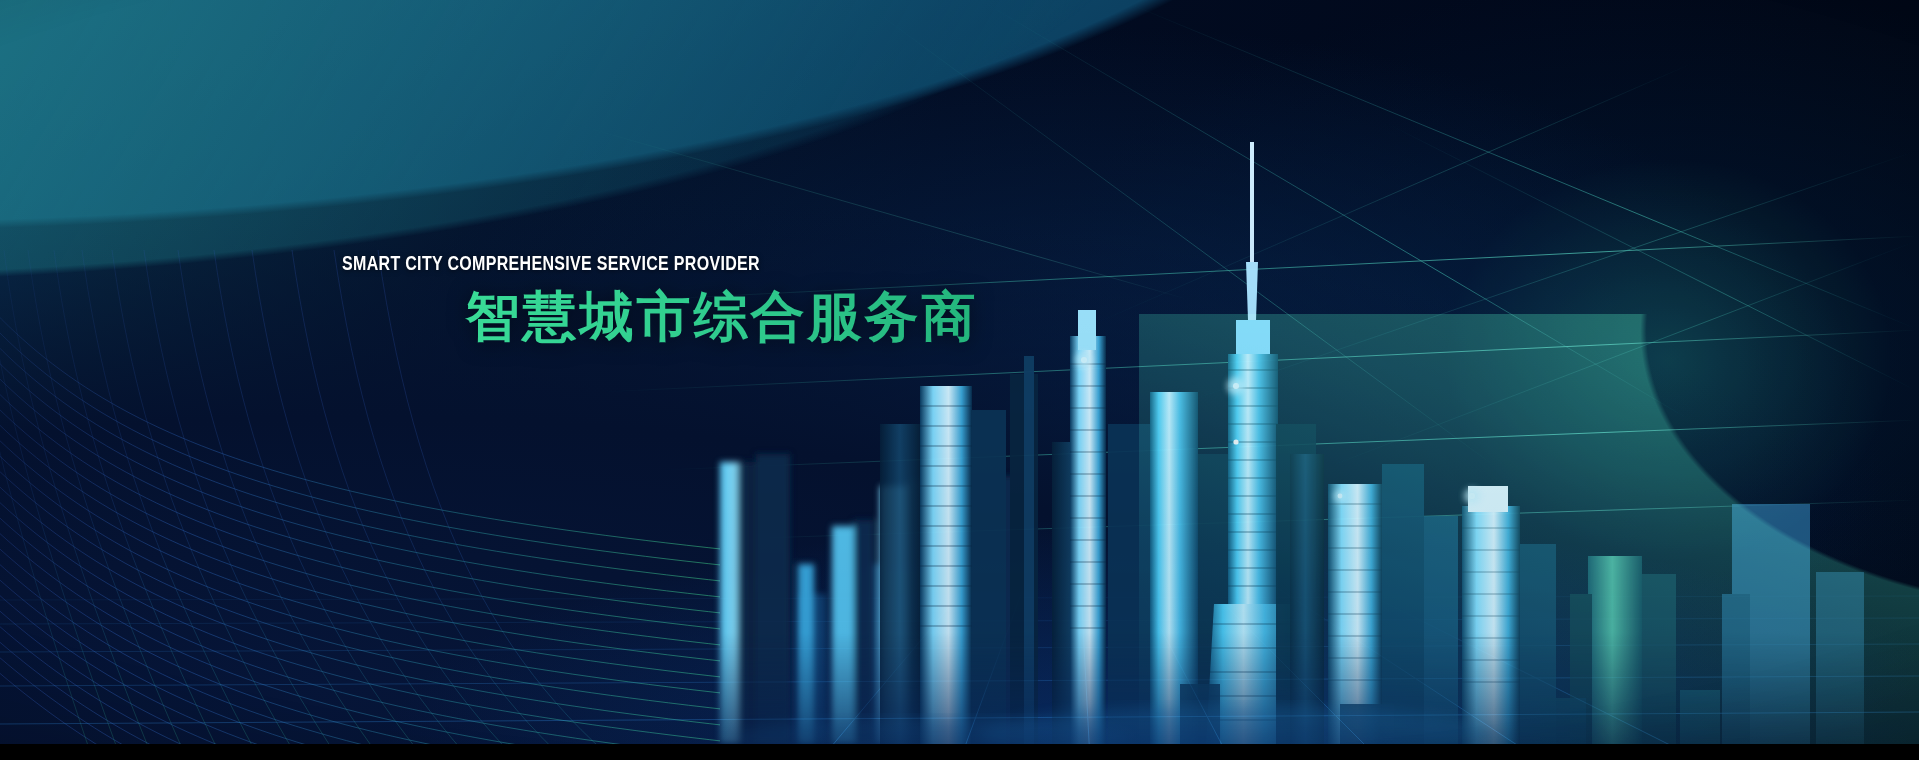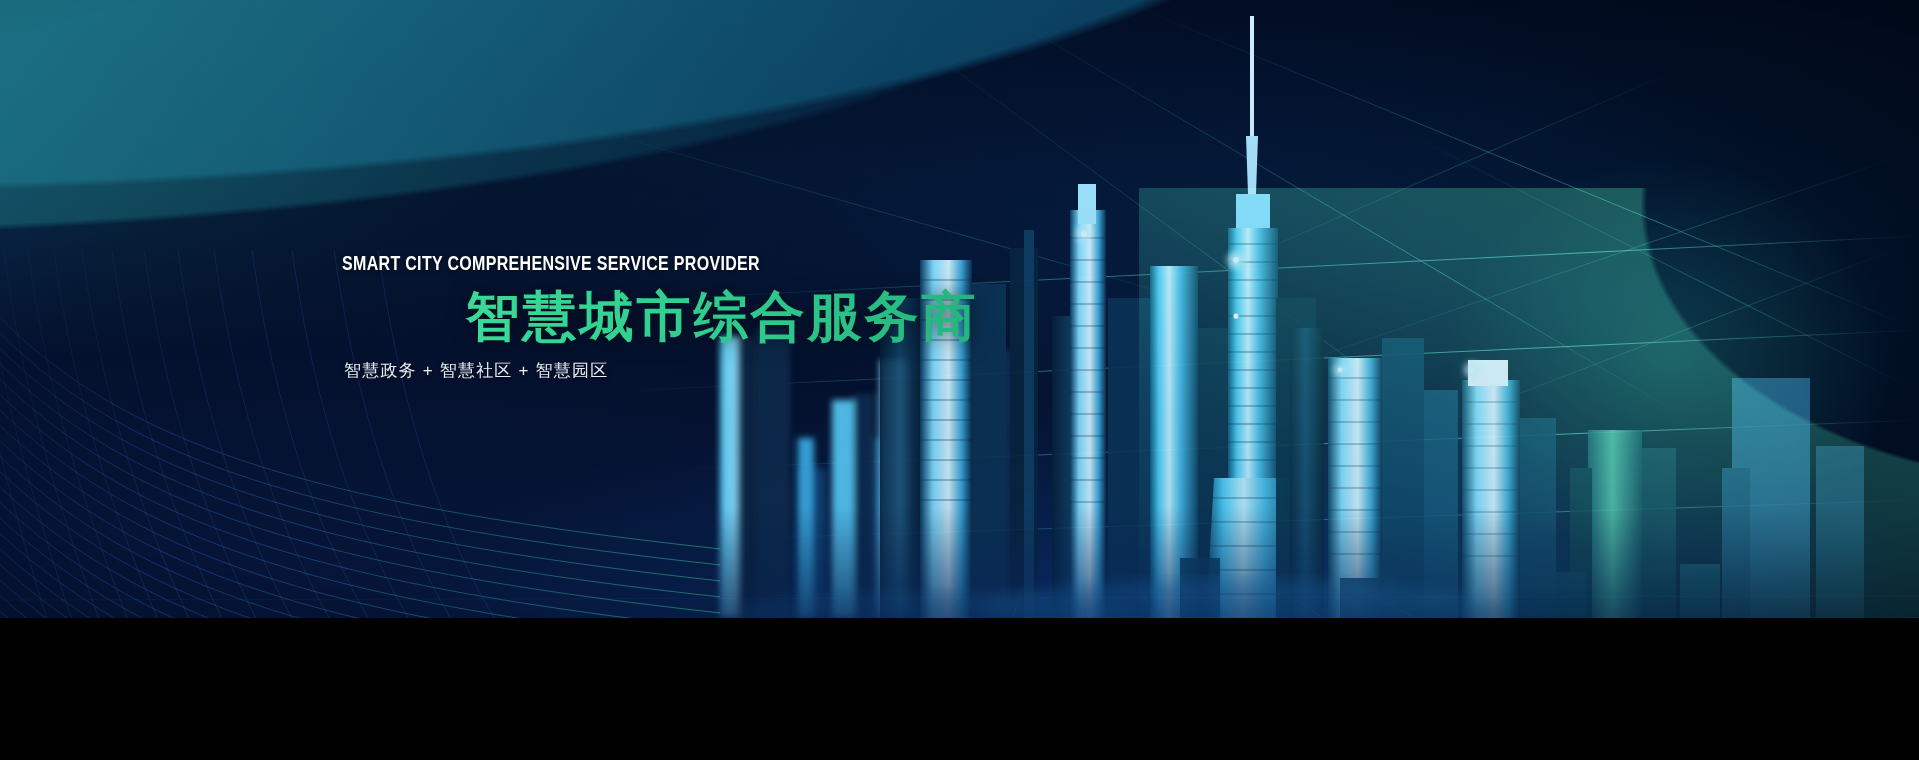--- a/index.html
+++ b/index.html
@@ -1,20 +1,20 @@
 <!DOCTYPE html>
 <html><head>
 <meta charset="utf-8">
 <style>
   html,body{margin:0;padding:0;background:#000;}
   body{font-family:"Liberation Sans","DejaVu Sans",sans-serif;}
 
   #banner{
     position:relative;
-    width:1919px;height:618px;
+    width:1919px;height:744px;
     overflow:hidden;
     background:#020a1a;
   }
 
   
   .layer{position:absolute;inset:0;}
 
   .sky{
     background:
       radial-gradient(1100px 620px at 58% 62%, rgba(8,40,84,0.85) 0%, rgba(3,14,36,0.0) 70%),
@@ -429,17 +429,16 @@
       <ellipse cx="250" cy="616" rx="200" ry="22" fill="#2b8ed0" opacity=".3" filter="url(#softer)"></ellipse>
     </g>
   </svg>
 
   <div class="greenglow"></div>
   <div class="greensweep"></div>
 
   <div class="copy">
     <div class="eyebrow">SMART CITY COMPREHENSIVE SERVICE PROVIDER</div>
     <h1 class="headline">智慧城市综合服务商</h1>
-    <div class="subline">智慧政务 + 智慧社区 + 智慧园区</div>
   </div>
 
   <div class="layer vignette"></div>
 </div>
 
 </body></html>

